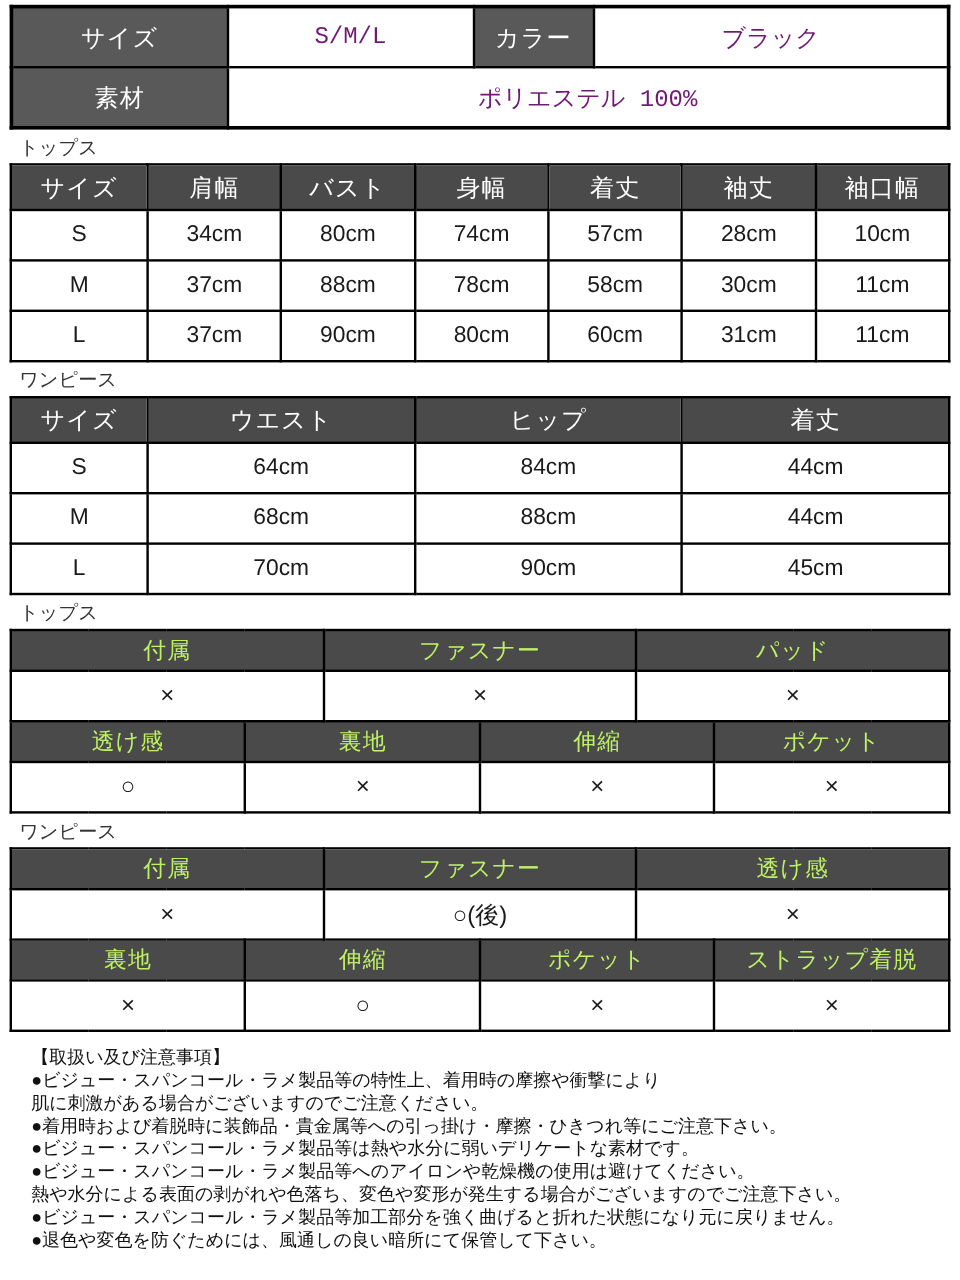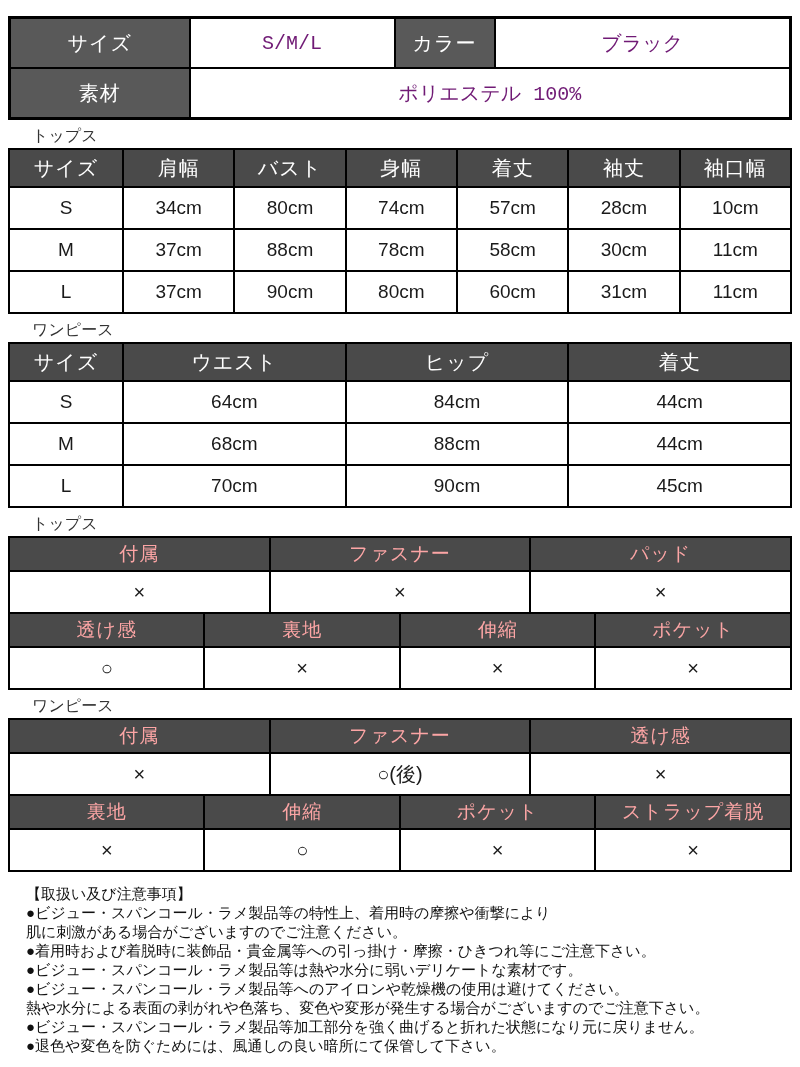--- a/index.html
+++ b/index.html
@@ -1,20 +1,20 @@
 <!DOCTYPE html>
 <html><head>
 <meta charset="utf-8">
 <style>
   html, body { margin: 0; padding: 0; background: #ffffff; }
   .page {
     width: 800px;
     height: 1067px;
     box-sizing: border-box;
-    padding: 16px 8px 0 8px;
+    padding: 4px 8px 0 8px;
     background: #ffffff;
     font-family: "Liberation Sans", "DejaVu Sans", sans-serif;
     color: #1a1a1a;
     overflow: hidden;
   }
   table {
     width: 784px;
     border-collapse: collapse;
     table-layout: fixed;
   }
@@ -51,35 +51,35 @@
     background: #ffffff;
     color: #1a1a1a;
     font-size: 19px;
   }
 
   
   .feat-table { border: 2px solid #000000; }
   .feat-table th {
     height: 32px;
     background: #4a4a4a;
-    color: #fca5a5;
+    color: #bef264;
     font-size: 19px;
     letter-spacing: 1px;
   }
   .feat-table td {
     height: 40px;
     background: #ffffff;
     color: #1a1a1a;
     font-size: 20px;
   }
 
   .section-label {
     font-size: 16px;
     color: #333333;
-    margin: 6px 0 3px 16px;
+    margin: 6px 0 3px 0;
     padding-left: 8px;
     line-height: 19px;
   }
 
   .notes {
     margin-top: 12px;
     padding-left: 18px;
     padding-right: 10px;
   }
   .notes div {

